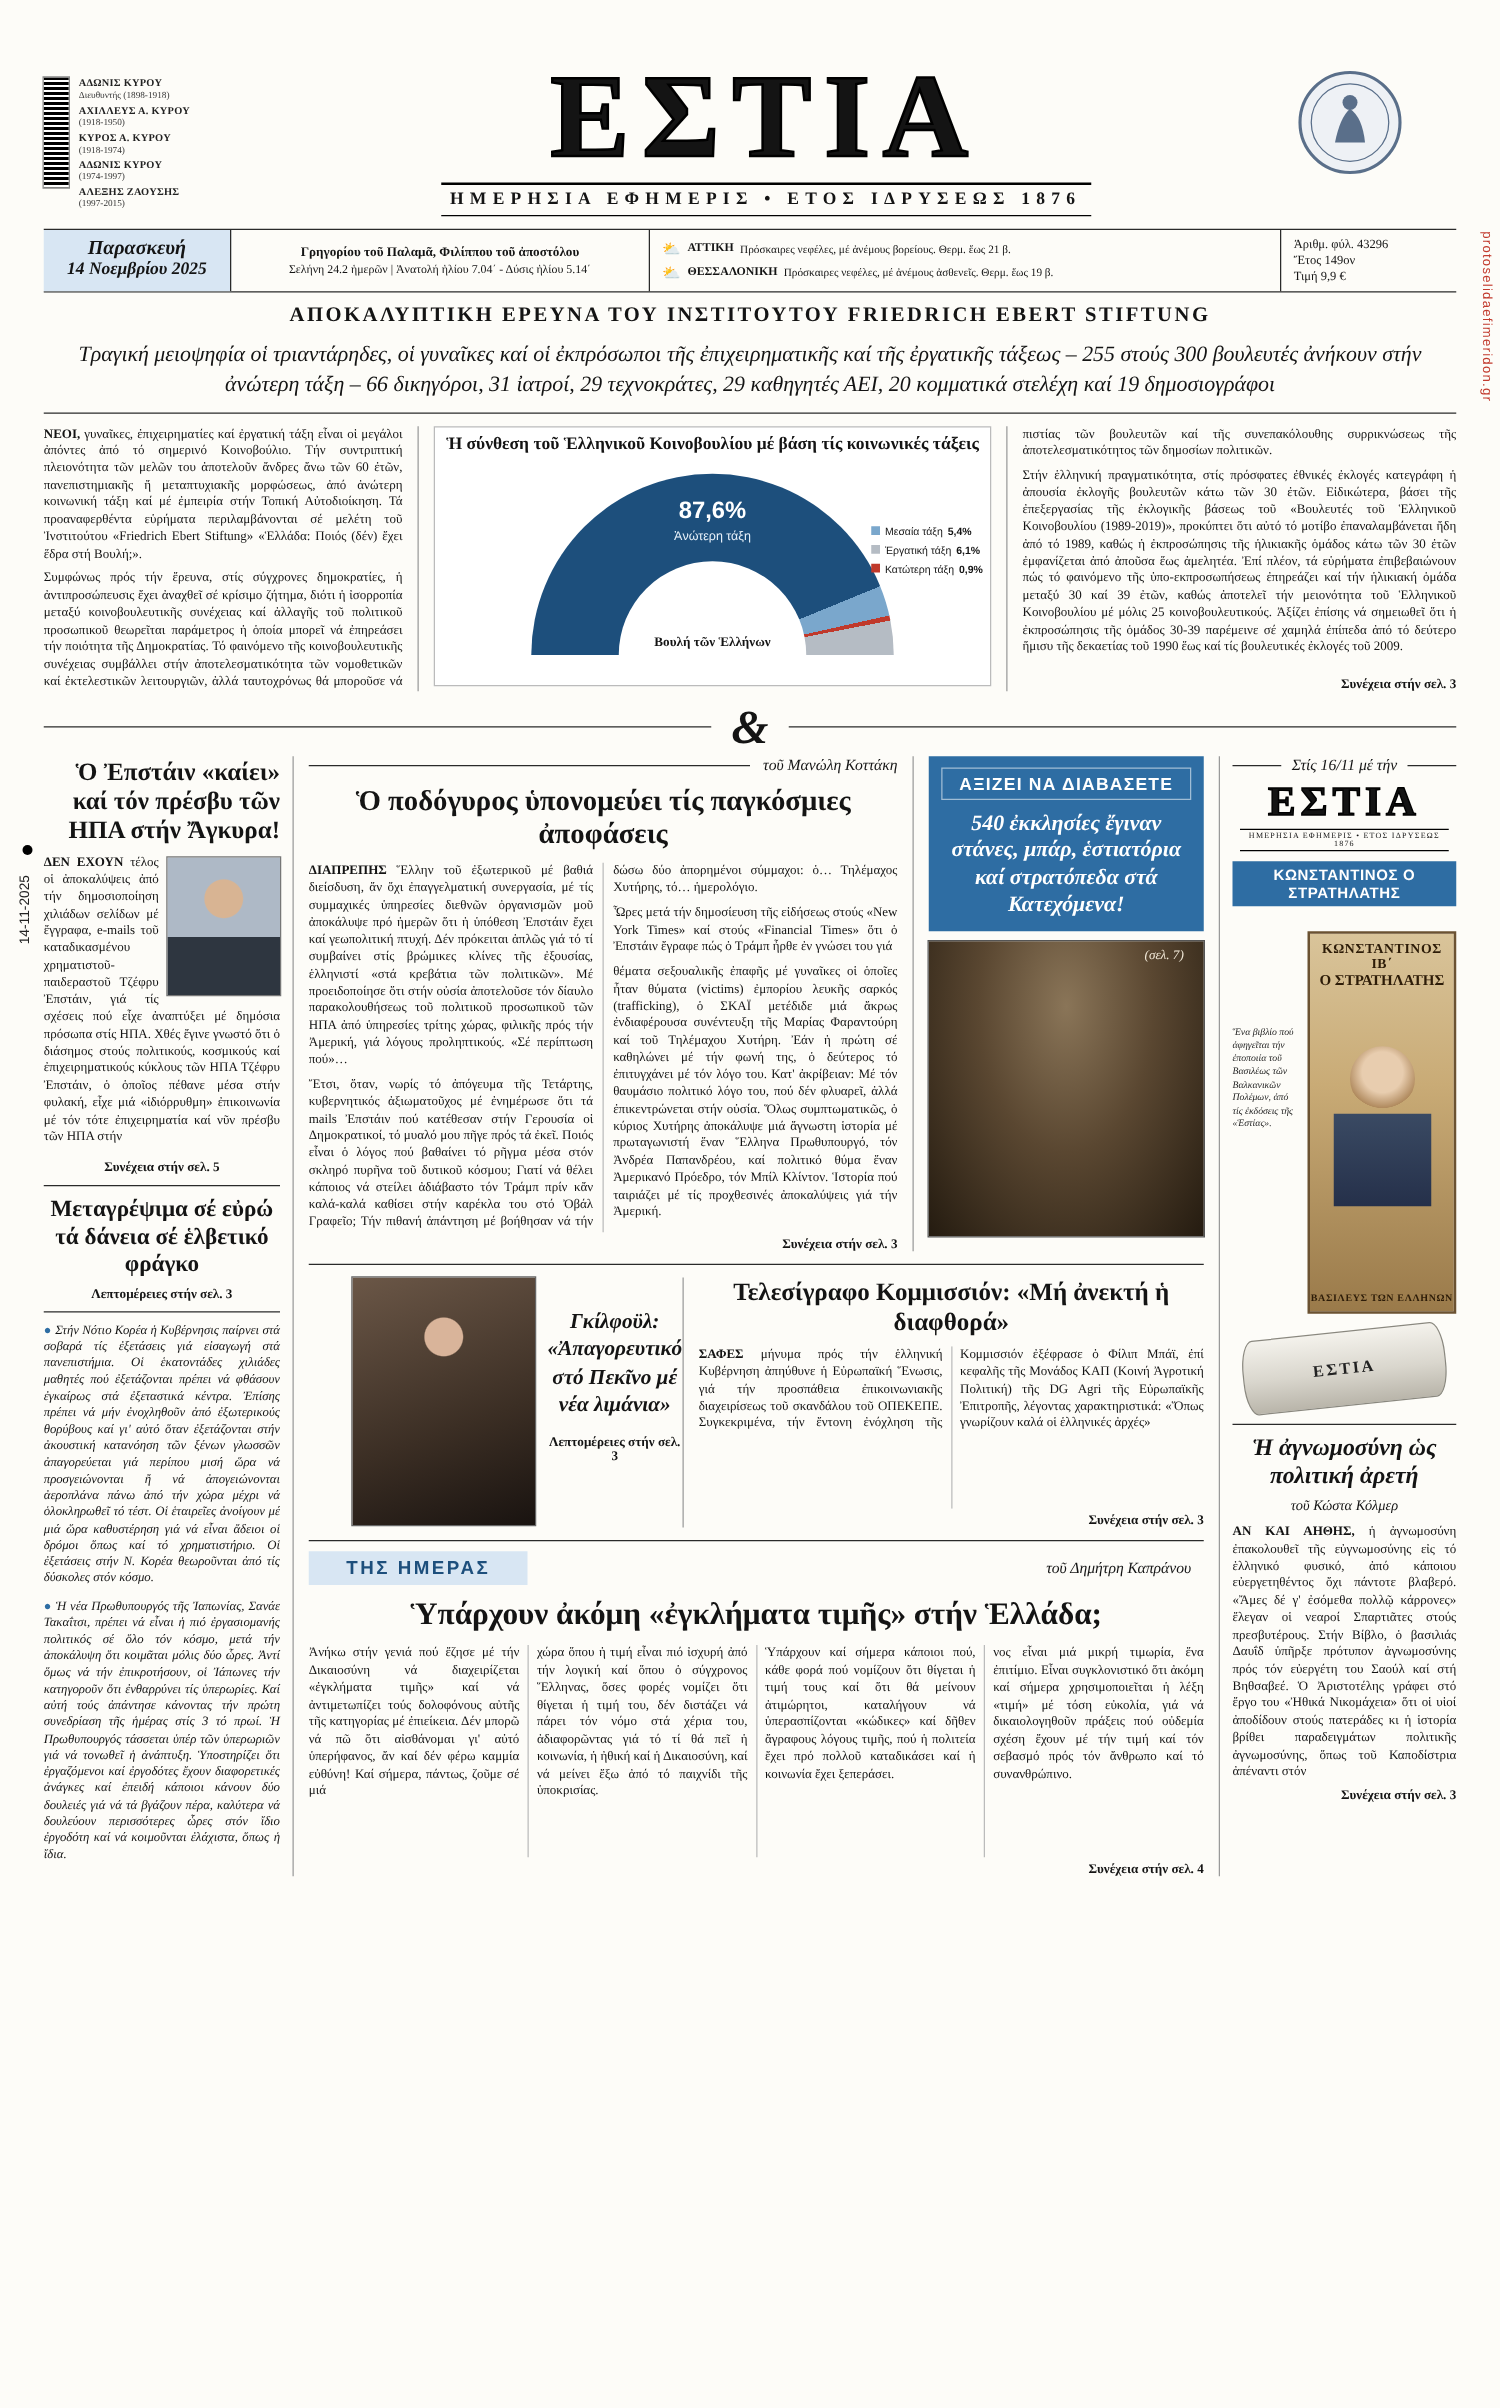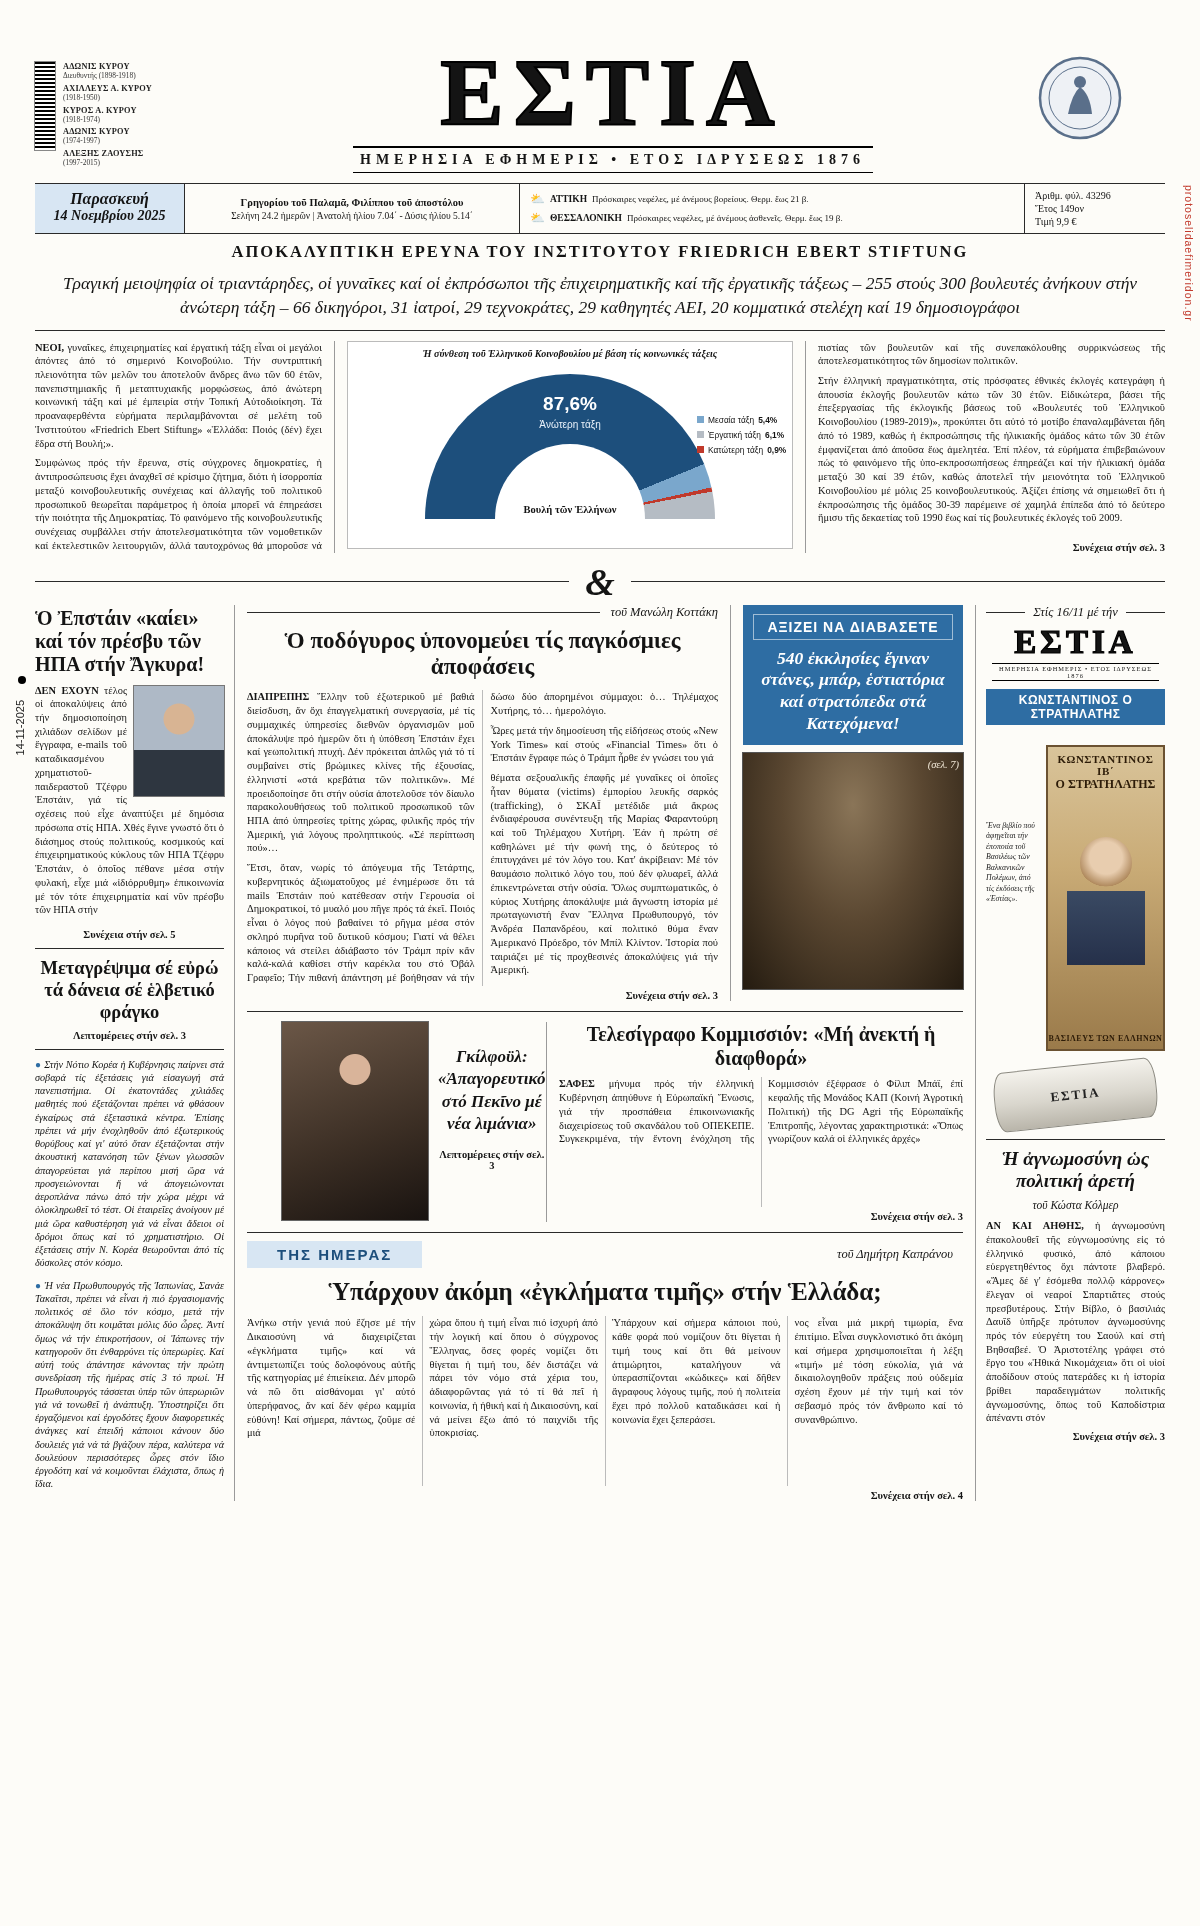--- a/index.html
+++ b/index.html
@@ -75,21 +75,21 @@
   .lead-band{ display:flex; padding:10px 0 6px; }
   .lead-left{ width:300px; padding-right:12px; border-right:1px solid var(--colrule);
     height:212px; overflow:hidden; }
   .lead-mid{ width:470px; padding:0 12px; }
   .lead-right{ width:360px; padding-left:12px; border-left:1px solid var(--colrule);
     height:212px; overflow:hidden; display:flex; flex-direction:column; }
   .lead-right .txt{ flex:1; overflow:hidden; }
   .lead-right .continue{ text-align:right; }
 
   .chart-box{ border:1px solid #bbb; background:#fff; padding:6px 8px; height:208px; }
-  .chart-title{ text-align:center; font-weight:bold; font-size:10px; margin-bottom:8px;font-style:italic; }
+  .chart-title{ text-align:center; font-weight:bold; font-size:14px; margin-bottom:8px; }
   .gauge-wrap{ position:relative; width:330px; height:152px; margin:0 auto; }
   .gauge{ position:absolute; left:50%; bottom:0; transform:translateX(-50%);
     width:290px; height:145px; border-radius:290px 290px 0 0; }
   .gauge-hole{ position:absolute; left:50%; bottom:0; transform:translateX(-50%);
     width:150px; height:75px; border-radius:150px 150px 0 0; background:#fff; }
   .gauge-big{ position:absolute; left:50%; top:26px; transform:translateX(-50%);
     color:#fff; font-weight:bold; font-size:19px;
     font-family:"Liberation Sans","DejaVu Sans",sans-serif; }
   .gauge-big-label{ position:absolute; left:50%; top:52px; transform:translateX(-50%);
     color:#e8f1fa; font-size:10px; font-family:"Liberation Sans","DejaVu Sans",sans-serif; }
@@ -103,21 +103,21 @@
   .amp-row{ display:flex; align-items:center; gap:16px; height:46px; }
   .amp-row .line{ flex:1; border-top:1px solid var(--rule); }
   .amp{ font-size:38px; font-style:italic; font-weight:bold; }
 
   
   .mid-band{ display:flex; }
   .colA{ width:200px; padding-right:10px; border-right:1px solid var(--colrule); }
   .colCenter{ width:740px; padding:0 12px; }
   .colD{ width:190px; padding-left:10px; border-left:1px solid var(--colrule); }
 
-  .eps-head{ font-size:20px; font-weight:bold; text-align:left; line-height:1.15;
+  .eps-head{ font-size:20px; font-weight:bold; text-align:right; line-height:1.15;
     margin:2px 0 8px; }
   .eps-photo{ float:right; width:90px; height:110px; margin:2px 0 4px 7px;
     outline:1px solid #777;
     background:radial-gradient(circle at 50% 30%, #d8b493 15px, rgba(0,0,0,0) 16px),
       linear-gradient(180deg,#aeb9c6 0 58%, #2e3640 58%); }
   .eps-continue{ text-align:center; margin-top:12px; }
 
   .metag-head{ font-size:18.5px; font-weight:bold; text-align:center; line-height:1.2;
     margin:8px 0 6px; }
   .metag-det{ text-align:center; font-size:10.5px; font-weight:bold; margin-bottom:6px; }
@@ -144,21 +144,21 @@
 
   .axizei{ width:232px; padding-left:12px; }
   .axizei-box{ background:var(--accent-blue); color:#fff; padding:9px 10px 10px; }
   .axizei-tag{ text-align:center; font-size:14px; font-weight:bold; letter-spacing:1px;
     border:1px solid rgba(255,255,255,.55); padding:4px 2px; margin-bottom:8px;
     font-family:"Liberation Sans","DejaVu Sans",sans-serif; }
   .axizei-title{ text-align:center; font-size:17.5px; font-weight:bold; font-style:italic;
     line-height:1.25; }
   .axizei-photo{ height:236px; margin-top:8px; position:relative; outline:1px solid #555;
     background:radial-gradient(ellipse at 50% 22%, #8a7558 0%, #5a4731 45%, #241b10 100%); }
-  .axizei-pg{ position:absolute; top:6px; right:4px; color:#f2e9d8; font-size:10.5px;
+  .axizei-pg{ position:absolute; top:6px; right:16px; color:#f2e9d8; font-size:10.5px;
     font-style:italic; }
 
   .photo-row{ display:flex; border-top:1px solid var(--rule); margin-top:10px; padding-top:10px; }
   .gil{ width:300px; display:flex; gap:10px; padding-right:12px;
     border-right:1px solid var(--colrule);padding-left:35px; }
   .gil-photo{ width:146px; height:198px; flex:0 0 auto; outline:1px solid #666;
     background:radial-gradient(circle at 50% 24%, #d9b49a 15px, rgba(0,0,0,0) 16px),
       linear-gradient(160deg,#6b5747 0%, #3b2e24 60%, #191310 100%); }
   .gil-caption{ flex:1; text-align:center; padding-top:24px; }
   .gil-head{ font-size:17px; font-weight:bold; font-style:italic; line-height:1.3;

